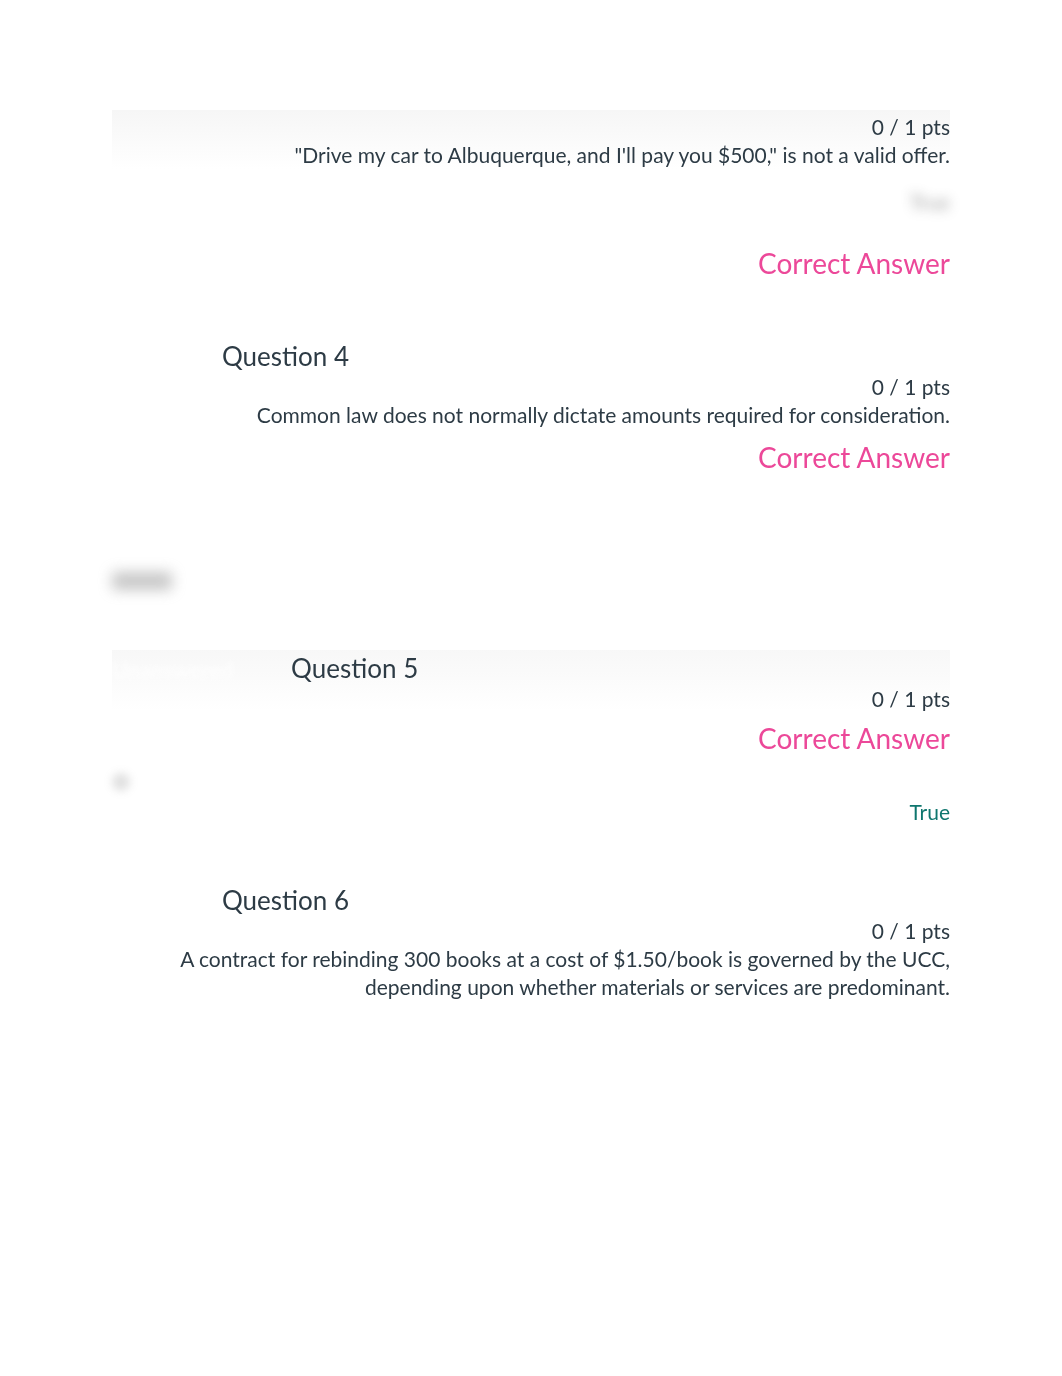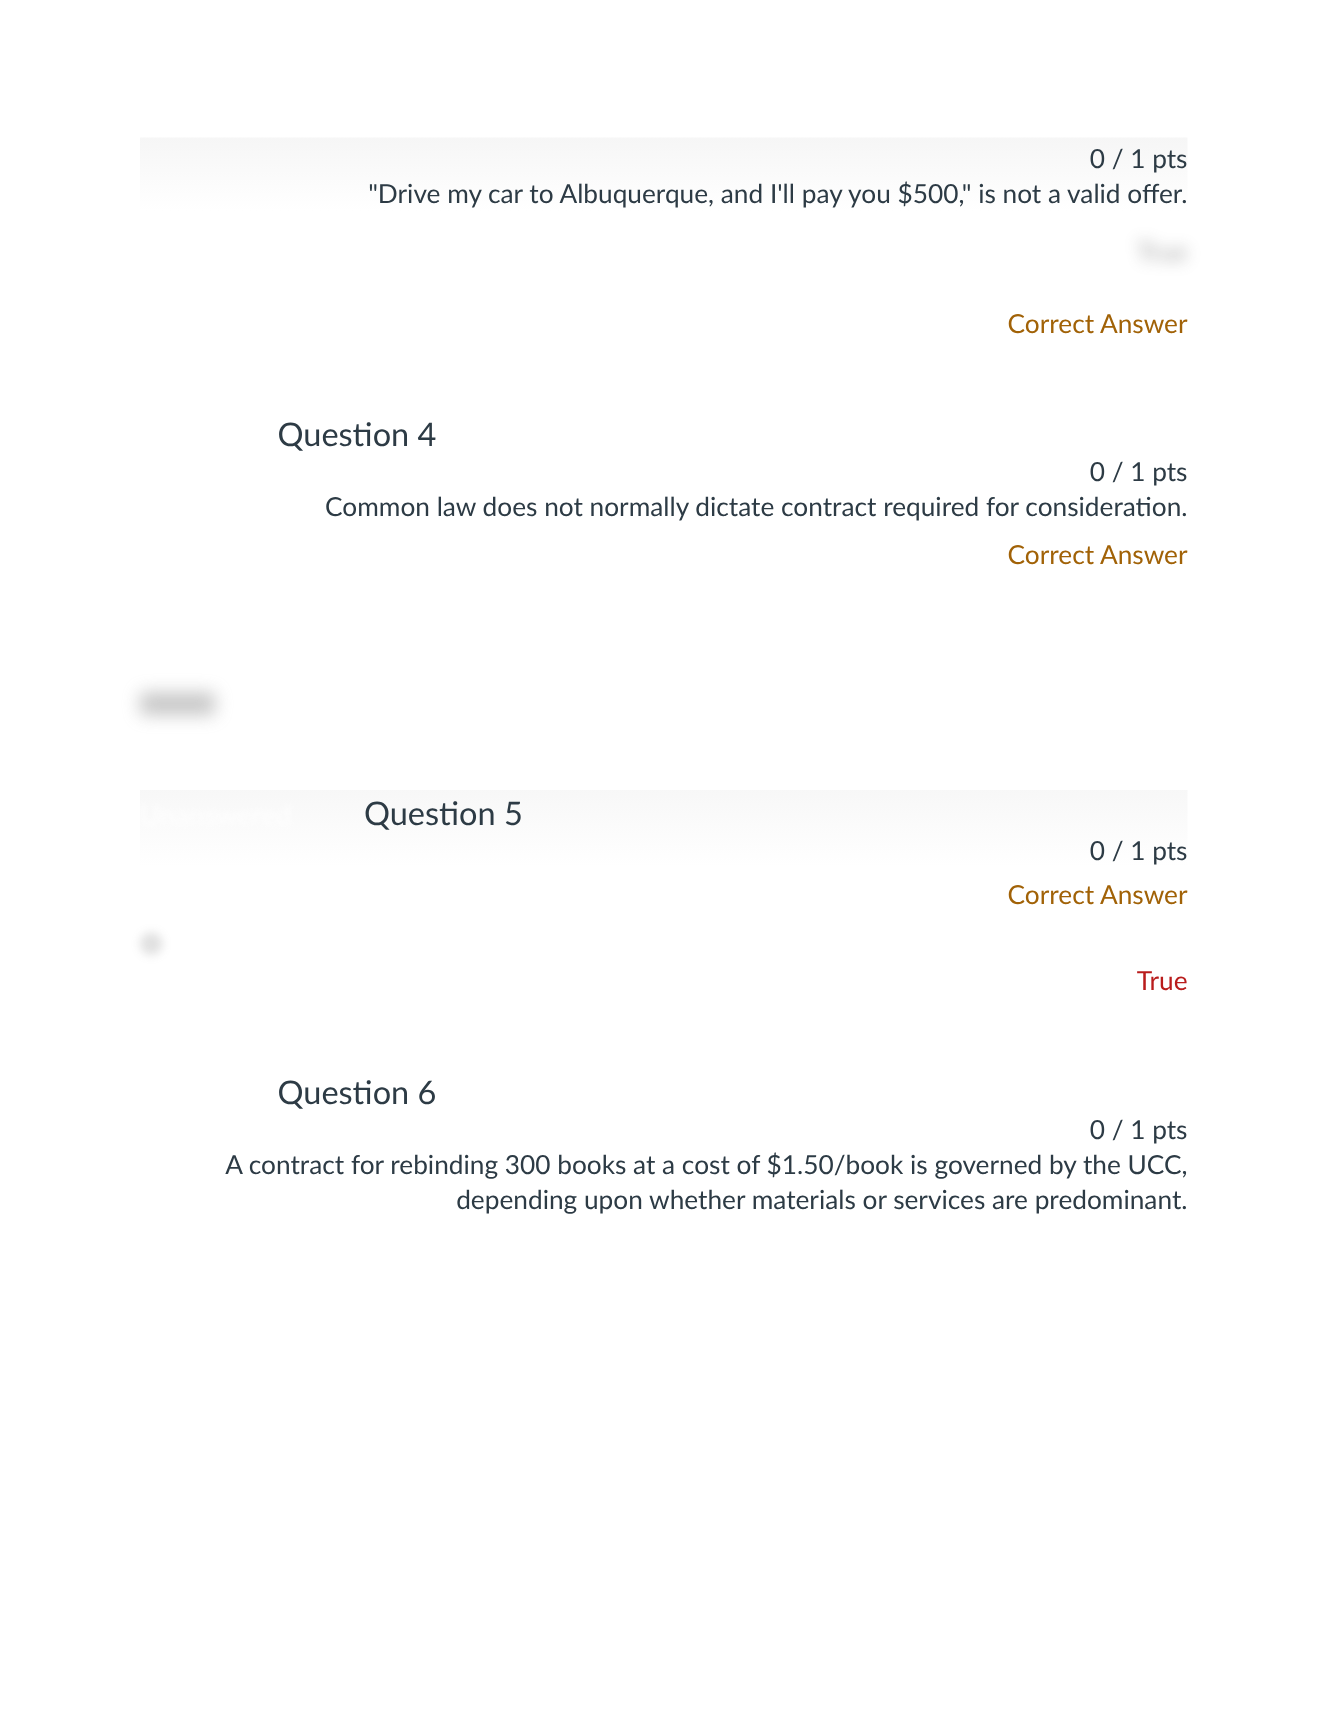--- a/index.html
+++ b/index.html
@@ -42,41 +42,41 @@
       color: #2d3b45;
       margin-top: 2px;
     }
     .question-text {
       font-size: 21px;
       color: #2d3b45;
       margin-top: 2px;
       line-height: 1.35;
     }
     .correct-answer-label {
-      font-size: 21px;
-      color: #a16207;
+      font-size: 28px;
+      color: #ec4899;
       margin-top: 32px;
     }
     .option {
       margin-top: 18px;
       display: flex;
       flex-direction: column;
     }
     .radio-placeholder {
       width: 18px;
       height: 18px;
       filter: blur(4px);
       opacity: 0.25;
       background: #888;
       border-radius: 50%;
       margin-bottom: 8px;
     }
     .option-label {
       font-size: 21px;
-      color: #b91c1c;
+      color: #0f766e;
     }
     .blurred-text {
       filter: blur(6px);
       color: #666;
       font-size: 21px;
       margin-top: 20px;
       opacity: 0.6;
     }
     .blurred-small {
       filter: blur(7px);
@@ -120,21 +120,21 @@
   </div>
   <div class="blurred-text">True</div>
   <div class="correct-answer-label">Correct Answer</div>
 </div>
 
 <div class="question-block q4">
   <div class="question-header">
     <div class="question-title title-indent">Question 4</div>
   </div>
   <div class="points">0 / 1 pts</div>
-  <div class="question-text">Common law does not normally dictate contract required for consideration.</div>
+  <div class="question-text">Common law does not normally dictate amounts required for consideration.</div>
   <div class="correct-answer-label">Correct Answer</div>
   <div class="spacer-mid"></div>
   <div class="blurred-small"></div>
 </div>
 
 <div class="question-block q5">
   <div class="q5-top-band">
     <div class="question-header">
       <span class="unanswered-label">Unanswered</span>
       <span class="question-title">Question 5</span>

